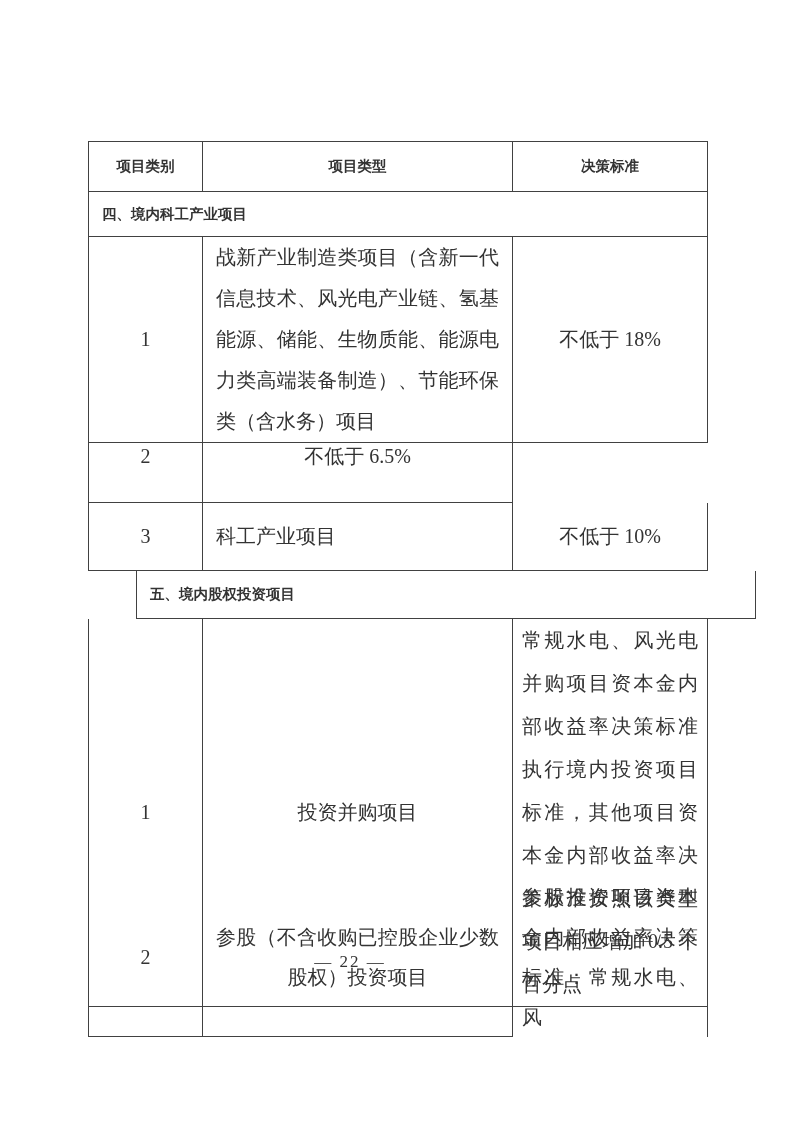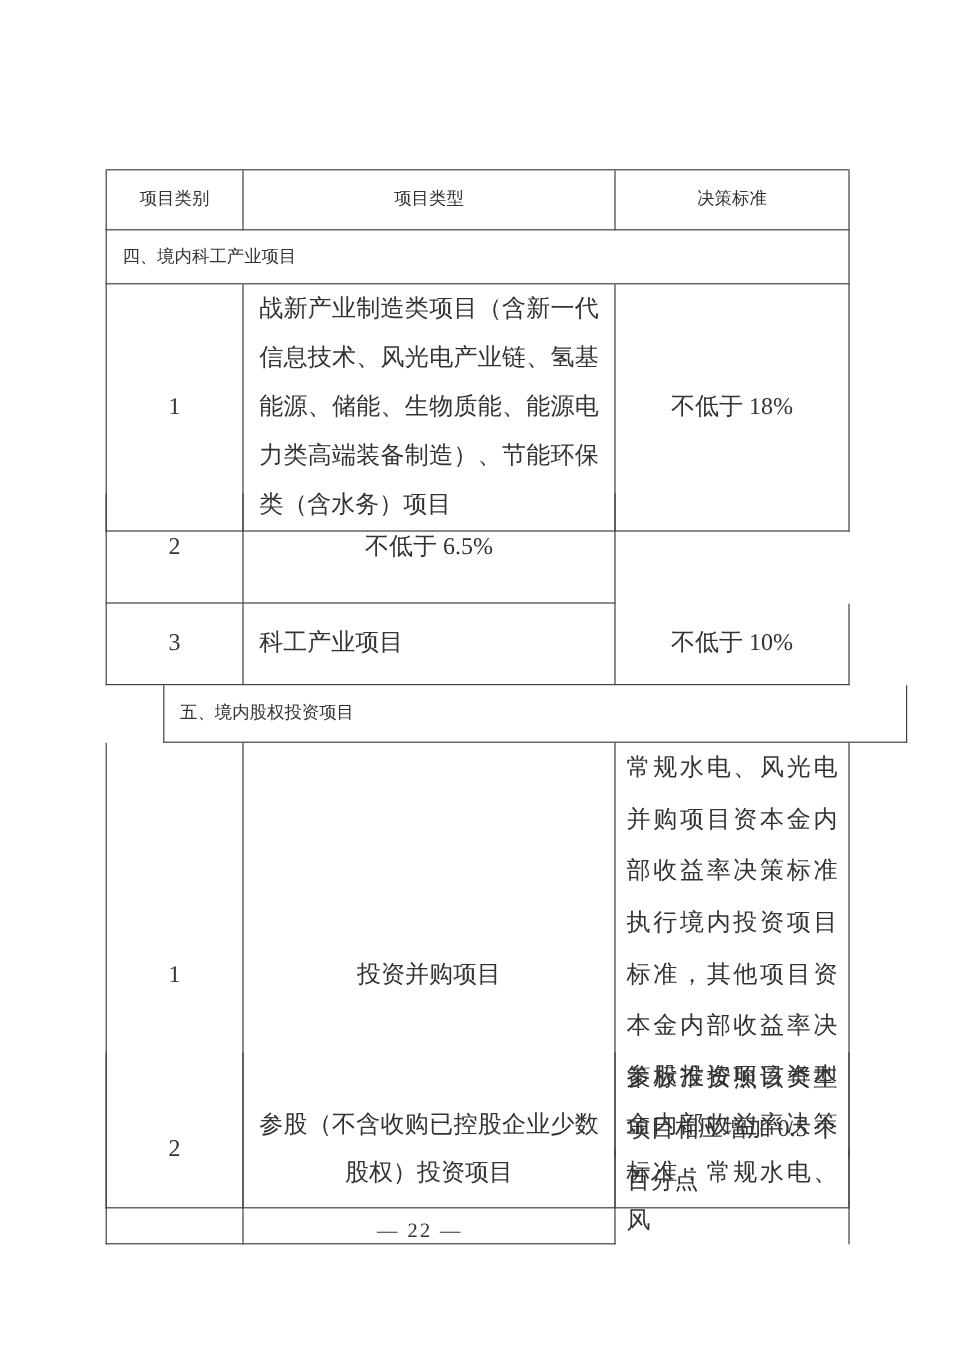--- a/index.html
+++ b/index.html
@@ -47,26 +47,26 @@
     border-right:1.5px solid var(--line);
     border-bottom:1.5px solid var(--line);
     display:flex;
     align-items:center;
     font-size:20px;
     line-height:41px;
   }
   .td.first{border-left:1.5px solid var(--line);}
   .td.open-bottom{border-bottom:none;}
   .th{
-    font-weight:normal;
+    font-weight:bold;
     justify-content:center;
     font-size:14.5px;
   }
   .section-cell{
-    font-weight:normal;
+    font-weight:bold;
     font-size:14.5px;
     padding:0 13px;
   }
   .num-cell{justify-content:center;}
   .center-cell{justify-content:center;text-align:center;}
   .just-cell{padding:0 13px;}
   .just-cell .inner{
     width:100%;
     text-align:justify;
     text-justify:inter-ideograph;
@@ -79,21 +79,21 @@
   .h-header{height:50px;}
   .h-sec4{height:45px;}
   .h-r1{height:174px;}
   .h-r2{height:92px;}
   .h-r3{height:68px;}
   .h-sec5{height:48px;padding-left:48px;}
   .h-r51{height:258px;}
   .h-r52{height:80px;}
   .page-footer{
     position:absolute;
-    left:0;top:1016px;
+    left:0;top:952px;
     width:700px;
     text-align:center;
     font-size:17px;
     letter-spacing:2px;
     color:var(--text);
   }
 </style>
 </head>
 <body>
 

